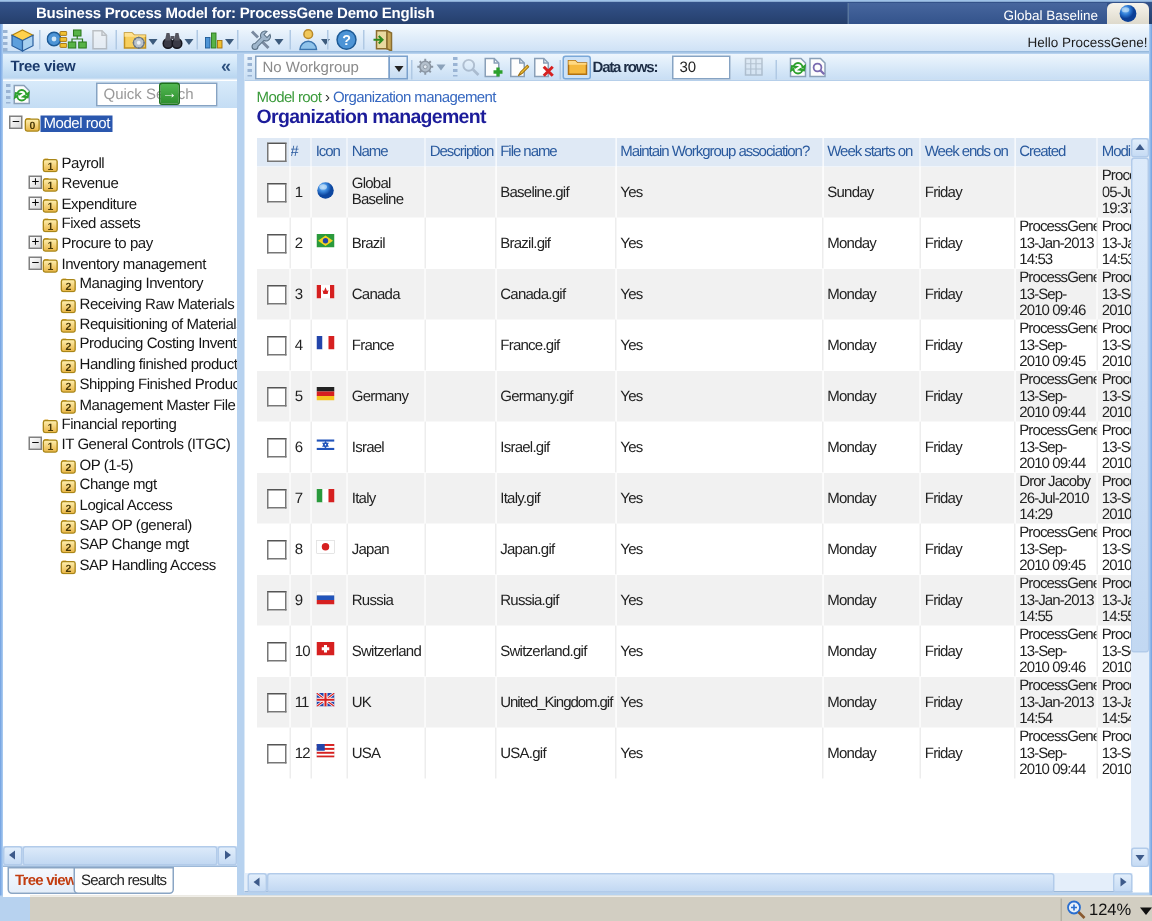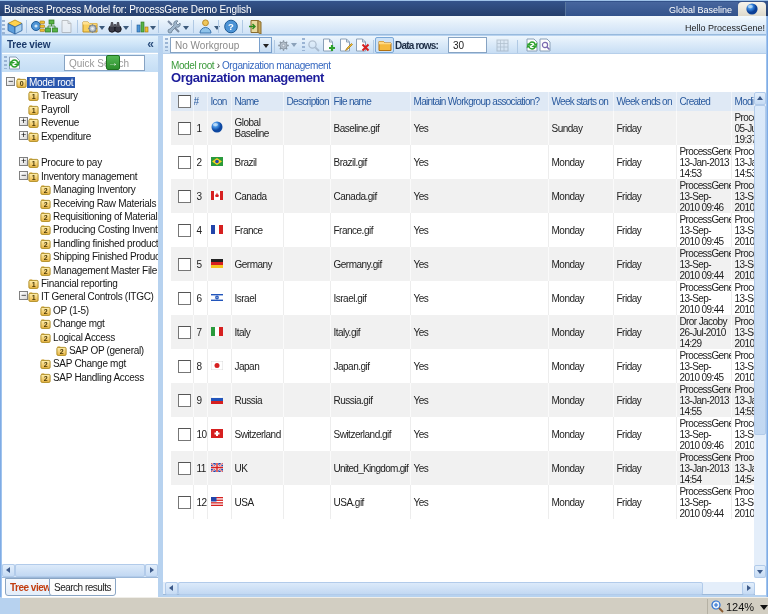--- a/index.html
+++ b/index.html
@@ -2,21 +2,21 @@
 <html><head>
 <meta charset="utf-8">
 <style>
 * { margin:0; padding:0; box-sizing:border-box; }
 html,body { width:768px; height:614px; overflow:hidden; }
 body { font-family:"Liberation Sans", sans-serif; position:relative; background:#b7d2ef; }
 
 
 #titlebar { position:absolute; left:0; top:0; width:768px; height:16px;
   background:linear-gradient(180deg,#34538b 0%,#253f6c 100%); border-top:1px solid #9ec2e8; }
-#titletext { position:absolute; left:4px; top:3px; color:#fff; font-size:10px; font-weight:normal; letter-spacing:-0.15px; }
+#titletext { position:absolute; left:24px; top:3px; color:#fff; font-size:10px; font-weight:bold; letter-spacing:-0.15px; }
 #gbseg { position:absolute; left:565px; top:1px; width:173px; height:15px;
   background:linear-gradient(180deg,#47669e 0%,#32528a 100%); border-left:1px solid #58769e; }
 #gbseg span { position:absolute; right:6px; top:3px; color:#fff; font-size:9px; letter-spacing:0px; }
 #globetab { position:absolute; left:738px; top:1px; width:28px; height:15px;
   background:linear-gradient(180deg,#f7f4ec 0%,#dcd8ca 100%); border-radius:4px 4px 0 0; }
 
 
 #topband { position:absolute; left:0; top:16px; width:768px; height:19px;
   background:linear-gradient(180deg,#f4fafe 0%,#e2eefa 45%,#cfe2f6 100%);
   border-bottom:1px solid #98badd; }
@@ -216,34 +216,20 @@
                 <stop offset="0" stop-color="#fff0b0"></stop>
                 <stop offset="1" stop-color="#e9b545"></stop>
               </linearGradient>
             </defs>
             <path d="M1 2.6 Q1 1.6 2 1.6 L4 1.6 L5 2.6 Z" fill="#d8a42e"></path>
             <rect x="0.9" y="2.4" width="9.2" height="8" rx="1.2" fill="url(#fg0)" stroke="#a98618" stroke-width="0.9"></rect>
             <text x="5.5" y="9.2" font-size="7" font-weight="bold" fill="#4a3a08" text-anchor="middle">0</text>
           </svg></span>
         <span class="tlabel lab0 sel">Model root</span>
       </div>
-      <div class="trow" style="left:0;top:17.4px;width:156px;">
-        <span class="tico ico1"><svg width="11" height="11" viewBox="0 0 11 11">
-            <defs>
-              <linearGradient id="fg1" x1="0" y1="0" x2="0" y2="1">
-                <stop offset="0" stop-color="#fff0b0"></stop>
-                <stop offset="1" stop-color="#e9b545"></stop>
-              </linearGradient>
-            </defs>
-            <path d="M1 2.6 Q1 1.6 2 1.6 L4 1.6 L5 2.6 Z" fill="#d8a42e"></path>
-            <rect x="0.9" y="2.4" width="9.2" height="8" rx="1.2" fill="url(#fg1)" stroke="#a98618" stroke-width="0.9"></rect>
-            <text x="5.5" y="9.2" font-size="7" font-weight="bold" fill="#4a3a08" text-anchor="middle">1</text>
-          </svg></span>
-        <span class="tlabel lab1 ">Treasury</span>
-      </div>
       <div class="trow" style="left:0;top:30.8px;width:156px;">
         <span class="tico ico1"><svg width="11" height="11" viewBox="0 0 11 11">
             <defs>
               <linearGradient id="fg1" x1="0" y1="0" x2="0" y2="1">
                 <stop offset="0" stop-color="#fff0b0"></stop>
                 <stop offset="1" stop-color="#e9b545"></stop>
               </linearGradient>
             </defs>
             <path d="M1 2.6 Q1 1.6 2 1.6 L4 1.6 L5 2.6 Z" fill="#d8a42e"></path>
             <rect x="0.9" y="2.4" width="9.2" height="8" rx="1.2" fill="url(#fg1)" stroke="#a98618" stroke-width="0.9"></rect>
@@ -274,20 +260,34 @@
                 <stop offset="0" stop-color="#fff0b0"></stop>
                 <stop offset="1" stop-color="#e9b545"></stop>
               </linearGradient>
             </defs>
             <path d="M1 2.6 Q1 1.6 2 1.6 L4 1.6 L5 2.6 Z" fill="#d8a42e"></path>
             <rect x="0.9" y="2.4" width="9.2" height="8" rx="1.2" fill="url(#fg1)" stroke="#a98618" stroke-width="0.9"></rect>
             <text x="5.5" y="9.2" font-size="7" font-weight="bold" fill="#4a3a08" text-anchor="middle">1</text>
           </svg></span>
         <span class="tlabel lab1 ">Expenditure</span>
       </div>
+      <div class="trow" style="left:0;top:71px;width:156px;">
+        <span class="tico ico1"><svg width="11" height="11" viewBox="0 0 11 11">
+            <defs>
+              <linearGradient id="fg1" x1="0" y1="0" x2="0" y2="1">
+                <stop offset="0" stop-color="#fff0b0"></stop>
+                <stop offset="1" stop-color="#e9b545"></stop>
+              </linearGradient>
+            </defs>
+            <path d="M1 2.6 Q1 1.6 2 1.6 L4 1.6 L5 2.6 Z" fill="#d8a42e"></path>
+            <rect x="0.9" y="2.4" width="9.2" height="8" rx="1.2" fill="url(#fg1)" stroke="#a98618" stroke-width="0.9"></rect>
+            <text x="5.5" y="9.2" font-size="7" font-weight="bold" fill="#4a3a08" text-anchor="middle">1</text>
+          </svg></span>
+        <span class="tlabel lab1 ">Fixed assets</span>
+      </div>
       <div class="trow" style="left:0;top:84.4px;width:156px;">
         <div class="texp exp1">+</div>
         <span class="tico ico1"><svg width="11" height="11" viewBox="0 0 11 11">
             <defs>
               <linearGradient id="fg1" x1="0" y1="0" x2="0" y2="1">
                 <stop offset="0" stop-color="#fff0b0"></stop>
                 <stop offset="1" stop-color="#e9b545"></stop>
               </linearGradient>
             </defs>
             <path d="M1 2.6 Q1 1.6 2 1.6 L4 1.6 L5 2.6 Z" fill="#d8a42e"></path>
@@ -473,21 +473,21 @@
                 <stop offset="0" stop-color="#fff0b0"></stop>
                 <stop offset="1" stop-color="#e9b545"></stop>
               </linearGradient>
             </defs>
             <path d="M1 2.6 Q1 1.6 2 1.6 L4 1.6 L5 2.6 Z" fill="#d8a42e"></path>
             <rect x="0.9" y="2.4" width="9.2" height="8" rx="1.2" fill="url(#fg2)" stroke="#a98618" stroke-width="0.9"></rect>
             <text x="5.5" y="9.2" font-size="7" font-weight="bold" fill="#4a3a08" text-anchor="middle">2</text>
           </svg></span>
         <span class="tlabel lab2 ">Logical Access</span>
       </div>
-      <div class="trow" style="left:16px;top:272px;width:156px;">
+      <div class="trow" style="left:0;top:272px;width:156px;">
         <span class="tico ico2"><svg width="11" height="11" viewBox="0 0 11 11">
             <defs>
               <linearGradient id="fg2" x1="0" y1="0" x2="0" y2="1">
                 <stop offset="0" stop-color="#fff0b0"></stop>
                 <stop offset="1" stop-color="#e9b545"></stop>
               </linearGradient>
             </defs>
             <path d="M1 2.6 Q1 1.6 2 1.6 L4 1.6 L5 2.6 Z" fill="#d8a42e"></path>
             <rect x="0.9" y="2.4" width="9.2" height="8" rx="1.2" fill="url(#fg2)" stroke="#a98618" stroke-width="0.9"></rect>
             <text x="5.5" y="9.2" font-size="7" font-weight="bold" fill="#4a3a08" text-anchor="middle">2</text>

